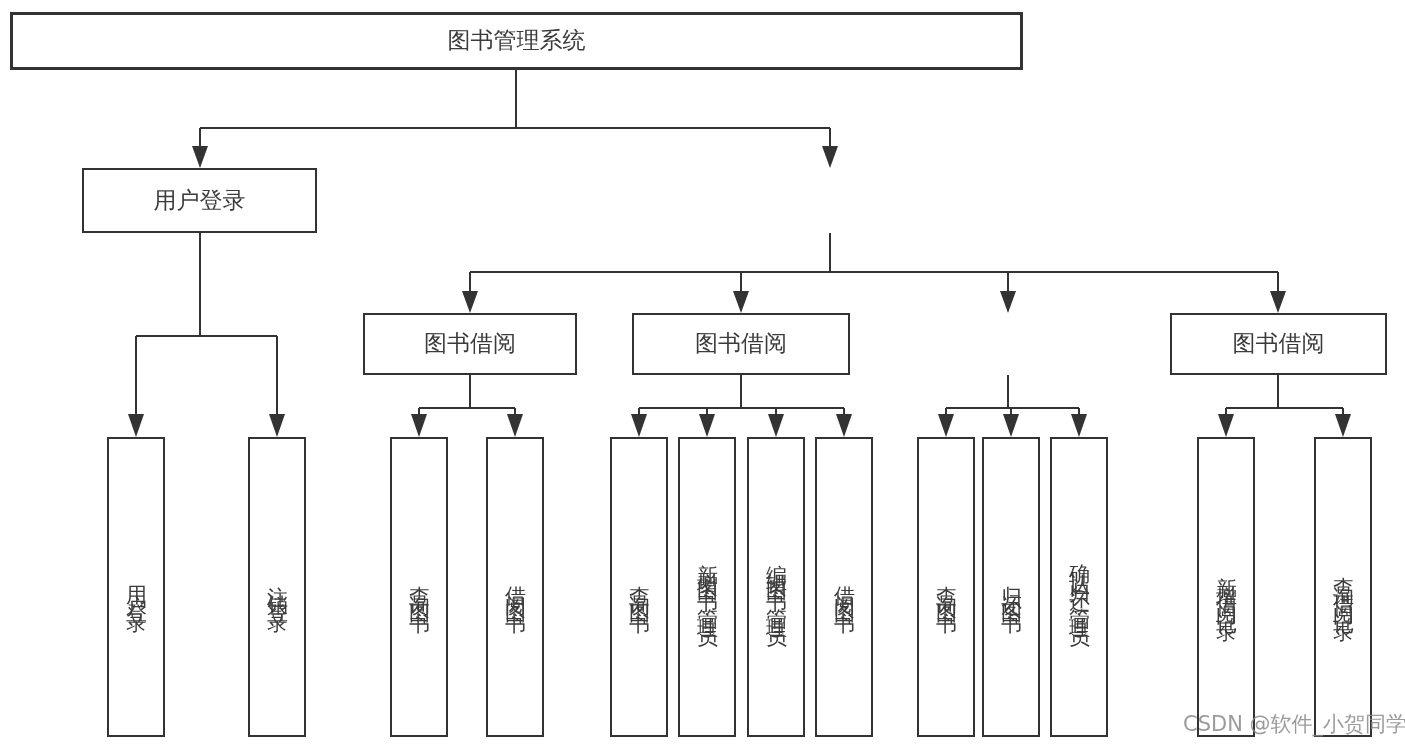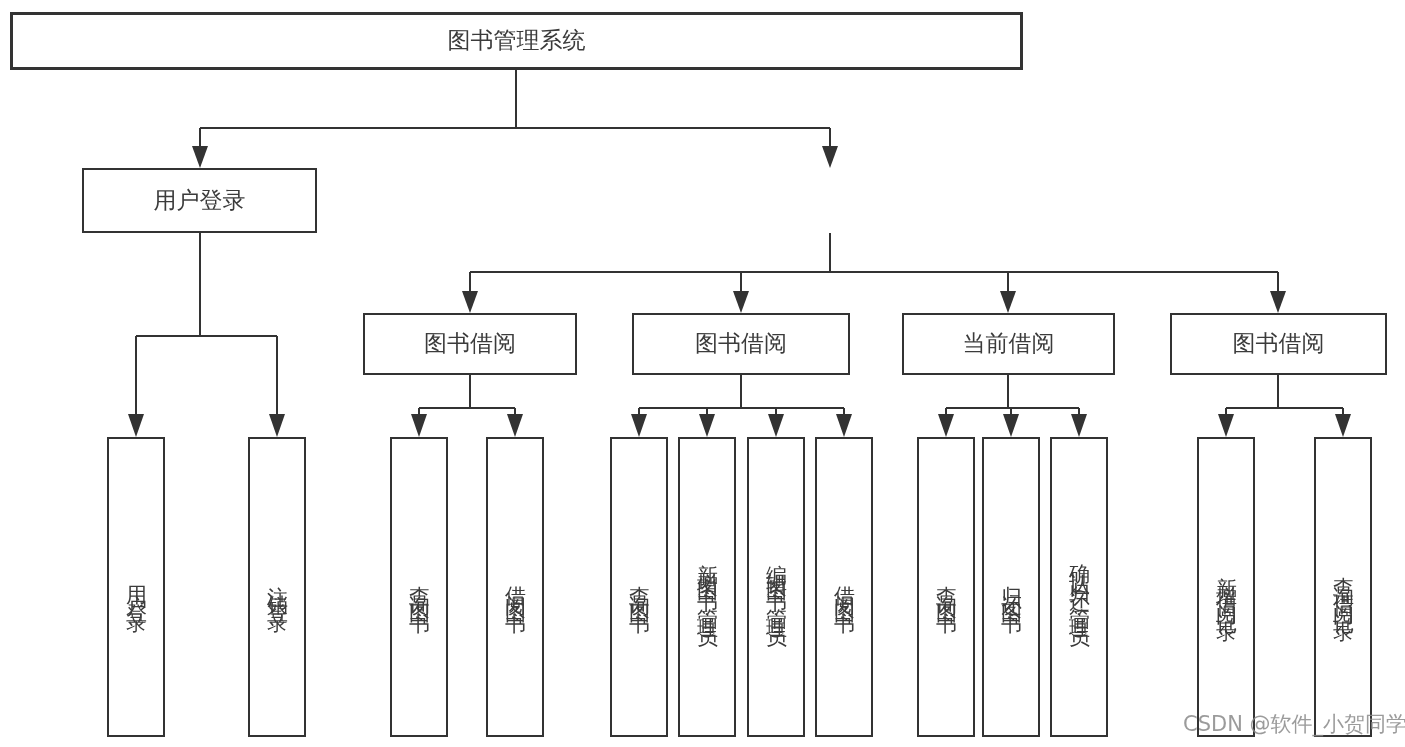--- a/index.html
+++ b/index.html
@@ -81,21 +81,20 @@
       <polygon points="1335,414 1351,414 1343,437"></polygon>
     </g>
   </svg>
 
   <div class="box root" style="left:10px;top:12px;width:1013px;height:58px;">图书管理系统</div>
 
   <div class="box" style="left:82px;top:168px;width:235px;height:65px;">用户登录</div>
 
   <div class="box" style="left:363px;top:313px;width:214px;height:62px;">图书借阅</div>
   <div class="box" style="left:632px;top:313px;width:218px;height:62px;text-align:center;">图书借阅</div>
-  <div class="box" style="left:902px;top:313px;width:213px;height:62px;">当前借阅</div>
   <div class="box" style="left:1170px;top:313px;width:217px;height:62px;">图书借阅</div>
 
   <div class="box vbox" style="left:107px;top:437px;width:58px;height:300px;">用户登录</div>
   <div class="box vbox" style="left:248px;top:437px;width:58px;height:300px;">注销登录</div>
 
   <div class="box vbox" style="left:390px;top:437px;width:58px;height:300px;">查询图书</div>
   <div class="box vbox" style="left:486px;top:437px;width:58px;height:300px;">借阅图书</div>
 
   <div class="box vbox" style="left:610px;top:437px;width:58px;height:300px;">查询图书</div>
   <div class="box vbox" style="left:678px;top:437px;width:58px;height:300px;">新增图书（管理员）</div>

